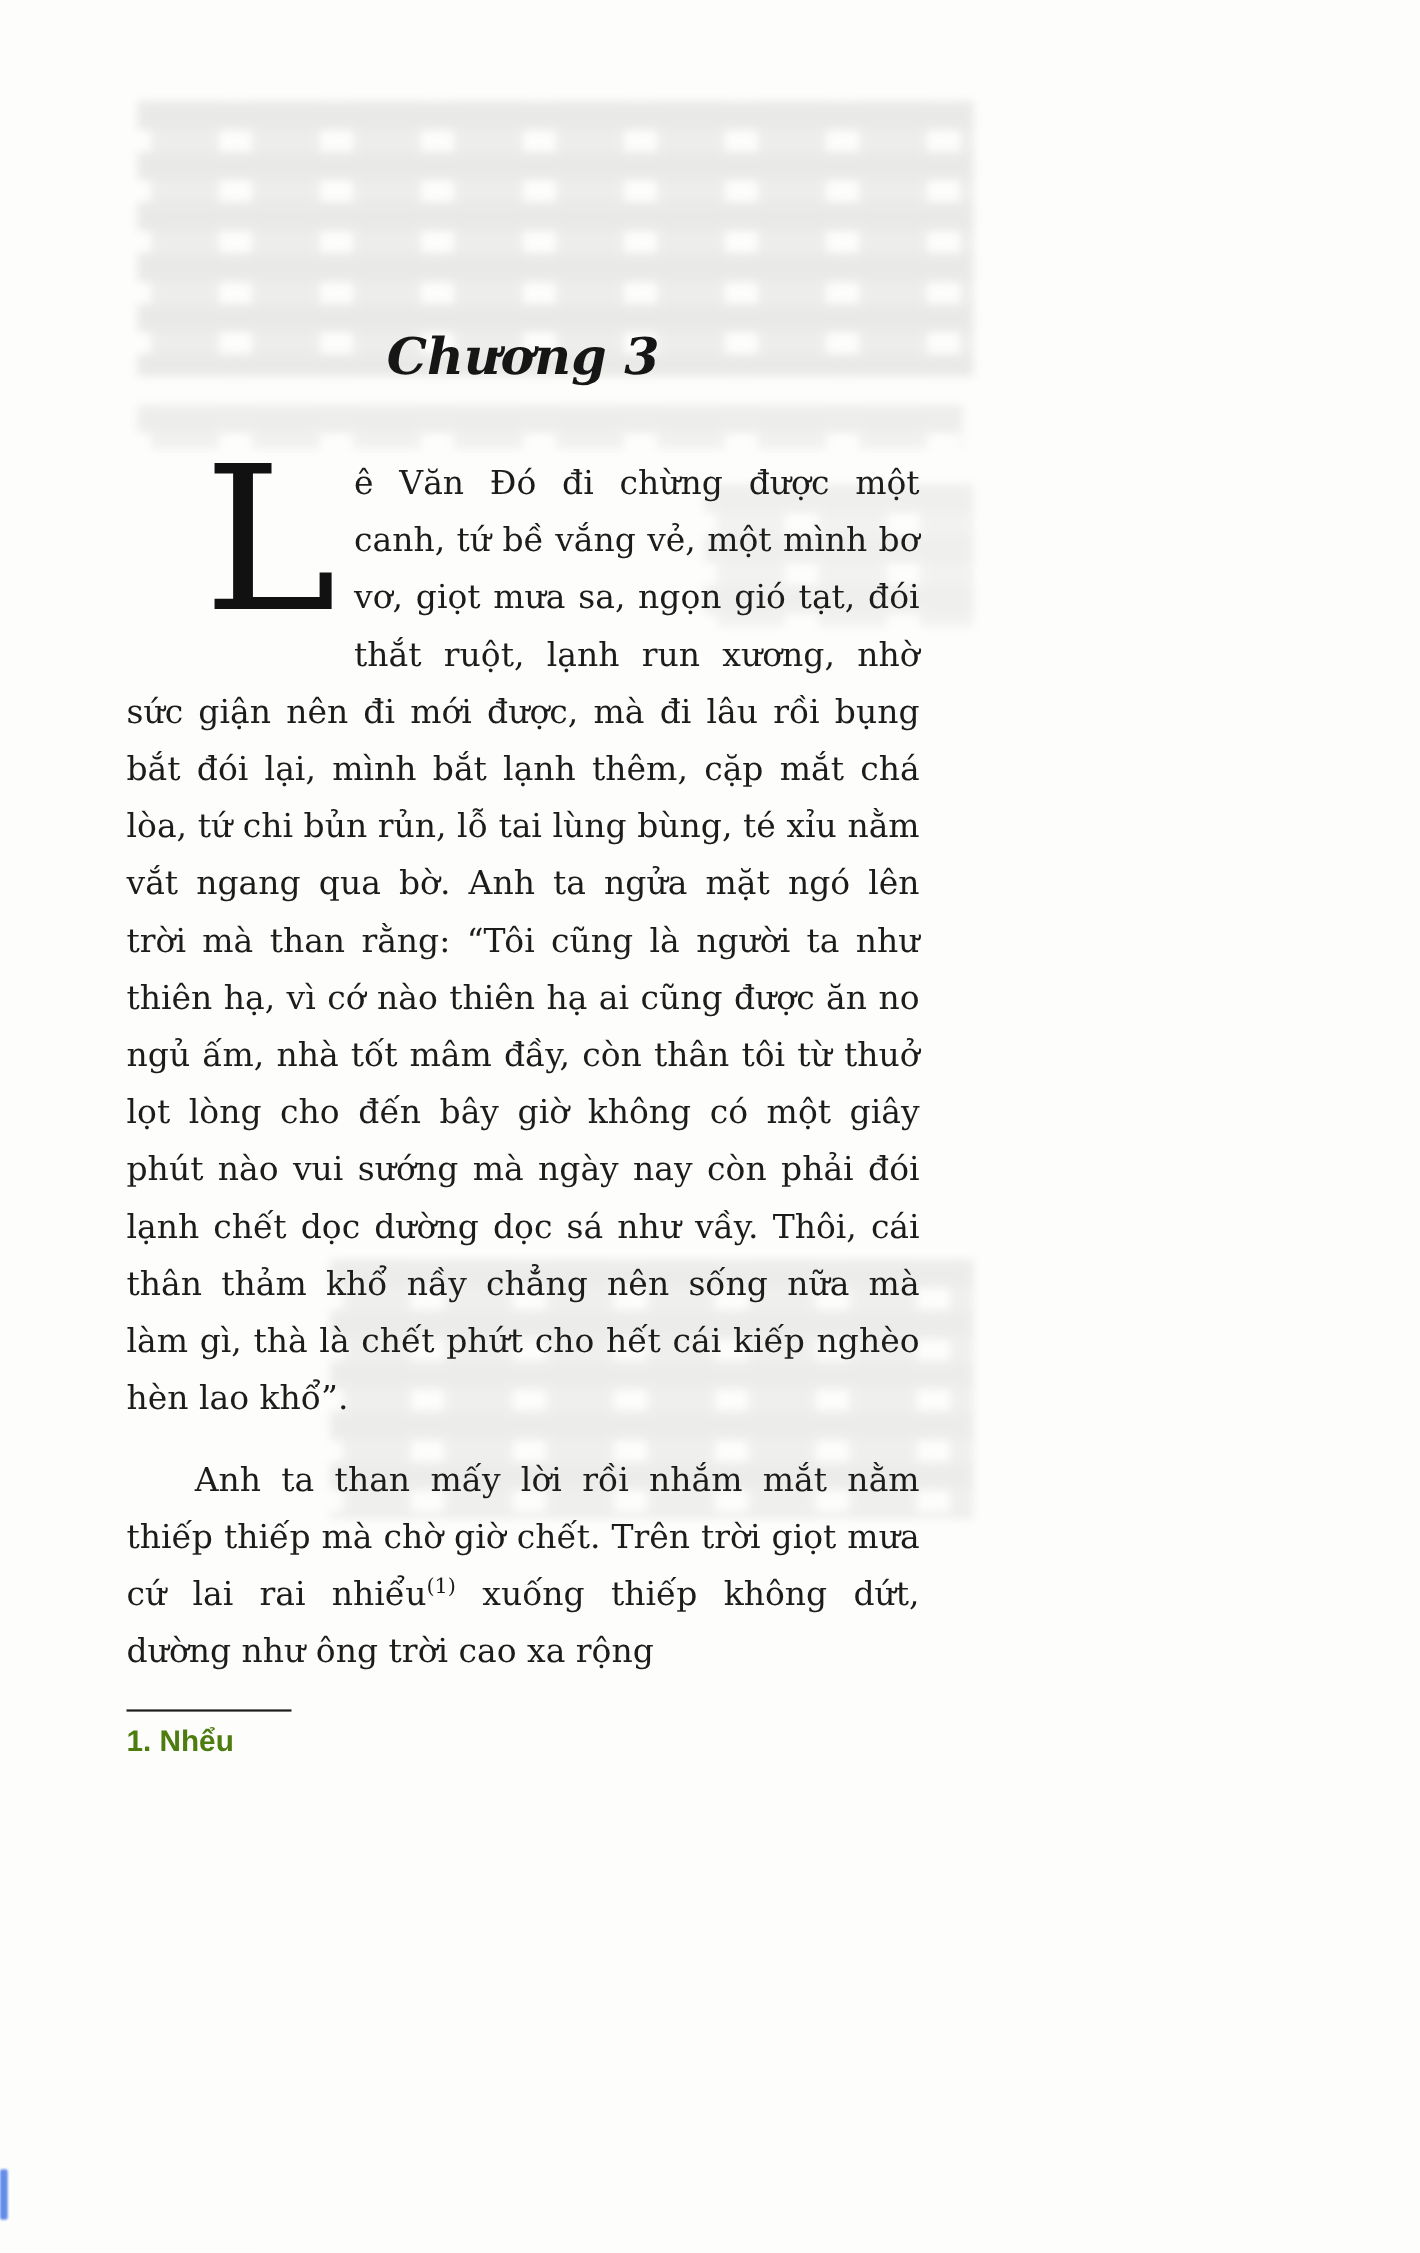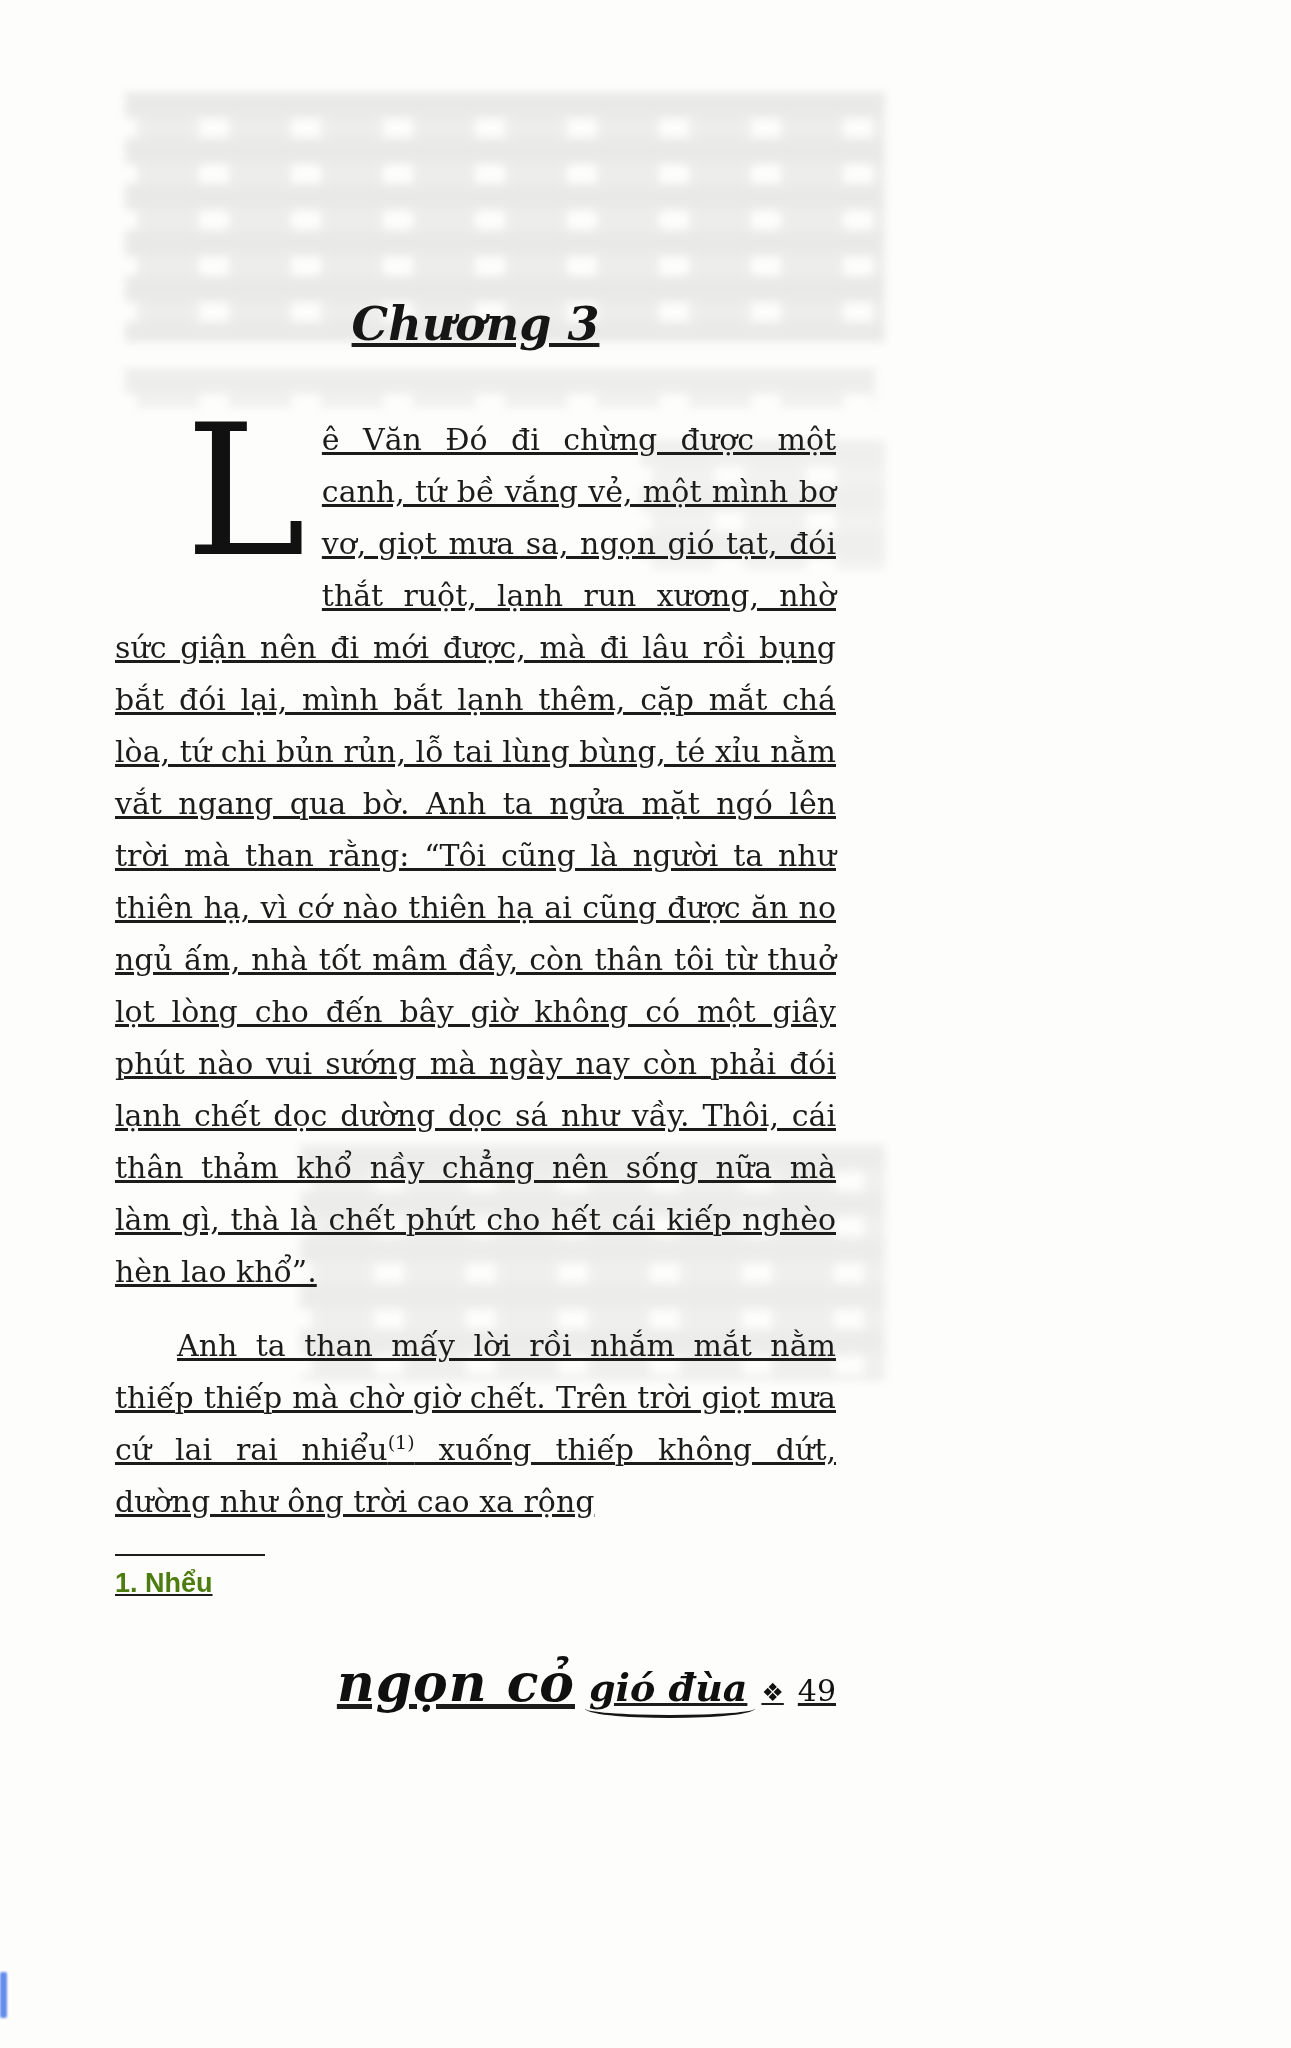--- a/index.html
+++ b/index.html
@@ -31,21 +31,20 @@
   .bleed-title  { left: 125px; top: 368px; width: 750px; height:  40px; opacity: 0.10; }
   .bleed-mid    { left: 640px; top: 440px; width: 245px; height: 130px; opacity: 0.09; }
   .bleed-bottom { left: 300px; top:1145px; width: 585px; height: 235px; opacity: 0.11; }
 
   .content {
     position: absolute;
     left: 0; top: 0;
     width: 1239px;
     box-sizing: border-box;
     padding: 296px 403px 0 115px; 
-    text-decoration: underline;
   }
 
   .chapter-title {
     margin: 0 0 62px 0;
     text-align: center;
     font-style: italic;
     font-weight: 700;
     font-size: 46px;
     line-height: 56px;
     color: #161616;
@@ -146,24 +145,18 @@
       <p class="para para1"><span class="dropcap">L</span><span>ê Văn Đó đi chừng được một canh, tứ bề vắng vẻ, một mình bơ vơ, giọt mưa sa, ngọn gió tạt, đói thắt ruột, lạnh run xương, nhờ sức giận nên đi mới được, mà đi lâu rồi bụng bắt đói lại, mình bắt lạnh thêm, cặp mắt chá lòa, tứ chi bủn rủn, lỗ tai lùng bùng, té xỉu nằm vắt ngang qua bờ. Anh ta ngửa mặt ngó lên trời mà than rằng: “Tôi cũng là người ta như thiên hạ, vì cớ nào thiên hạ ai cũng được ăn no ngủ ấm, nhà tốt mâm đầy, còn thân tôi từ thuở lọt lòng cho đến bây giờ không có một giây phút nào vui sướng mà ngày nay còn phải đói lạnh chết dọc dường dọc sá như vầy. Thôi, cái thân thảm khổ nầy chẳng nên sống nữa mà làm gì, thà là chết phứt cho hết cái kiếp nghèo hèn lao khổ”.</span></p>
 
       <p class="para para2"><span>Anh ta than mấy lời rồi nhắm mắt nằm thiếp thiếp mà chờ giờ chết. Trên trời giọt mưa cứ lai rai nhiểu</span><sup class="fn-marker">(1)</sup><span> xuống thiếp không dứt, dường như ông trời cao xa rộng</span></p>
     </div>
 
     <div class="footnote-block">
       <div class="footnote-rule"></div>
       <div class="footnote-label">1. Nhểu</div>
     </div>
 
-    <div class="page-footer">
-      <span class="script script-big">ngọn cỏ</span>
-      <span class="script script-small"><span>gió đùa</span><span class="swash"></span></span>
-      <span class="diamond">❖</span>
-      <span class="pagenum">49</span>
-    </div>
 
   </div>
 
   <div class="scan-artifact"></div>
 
 </div>
 
 </body></html>

